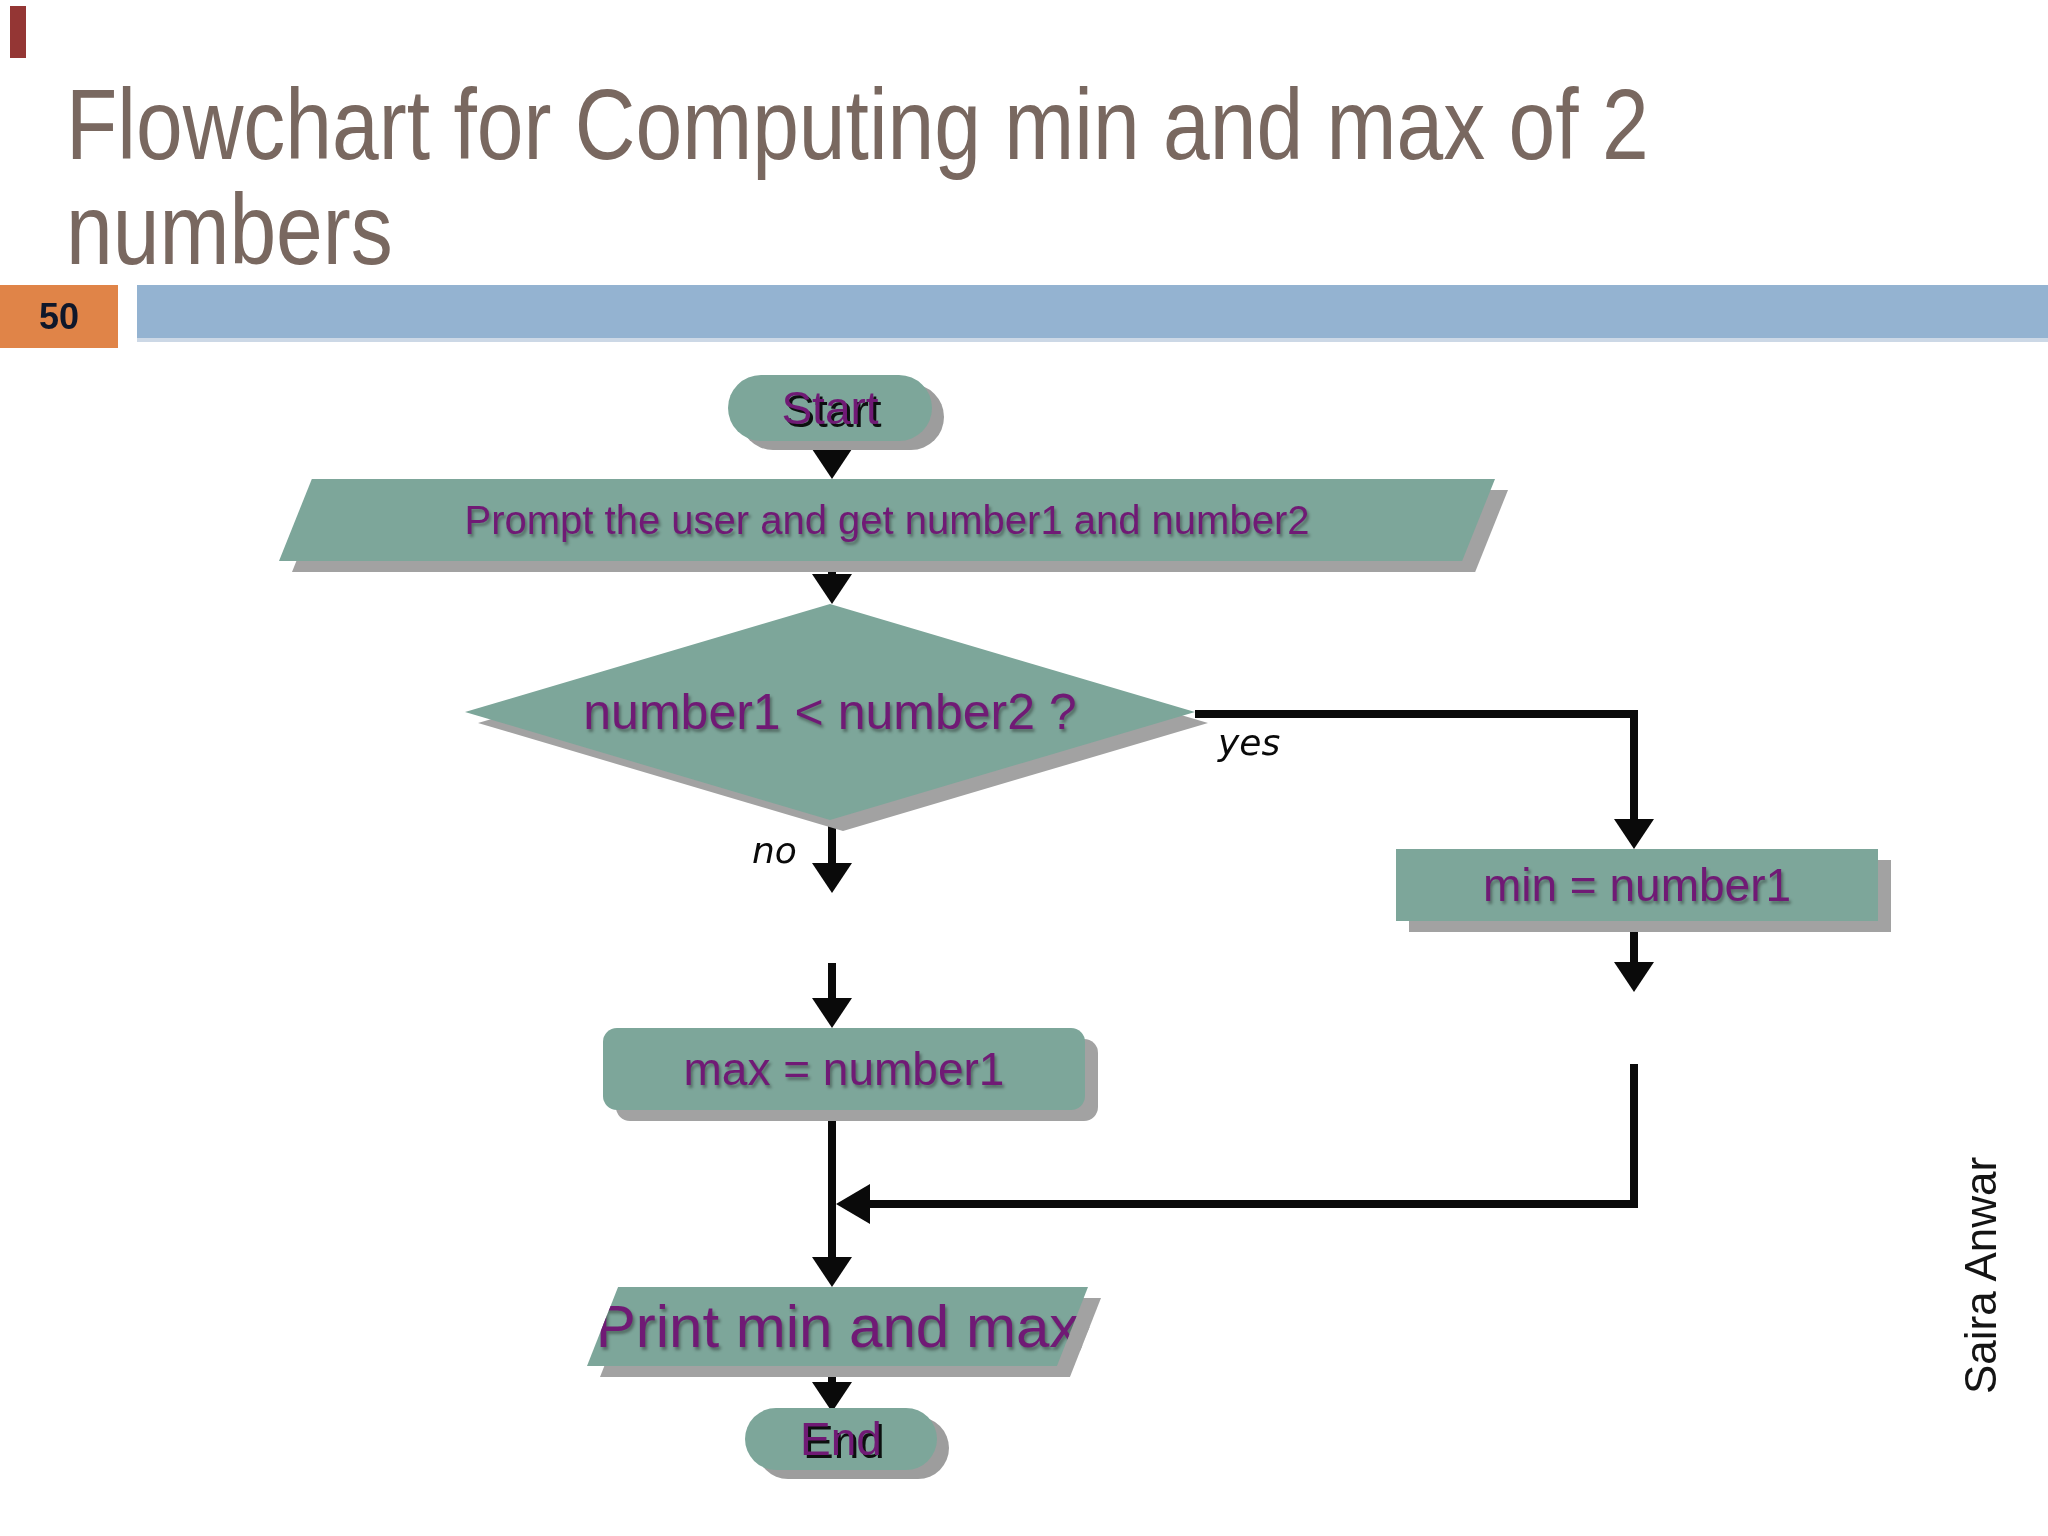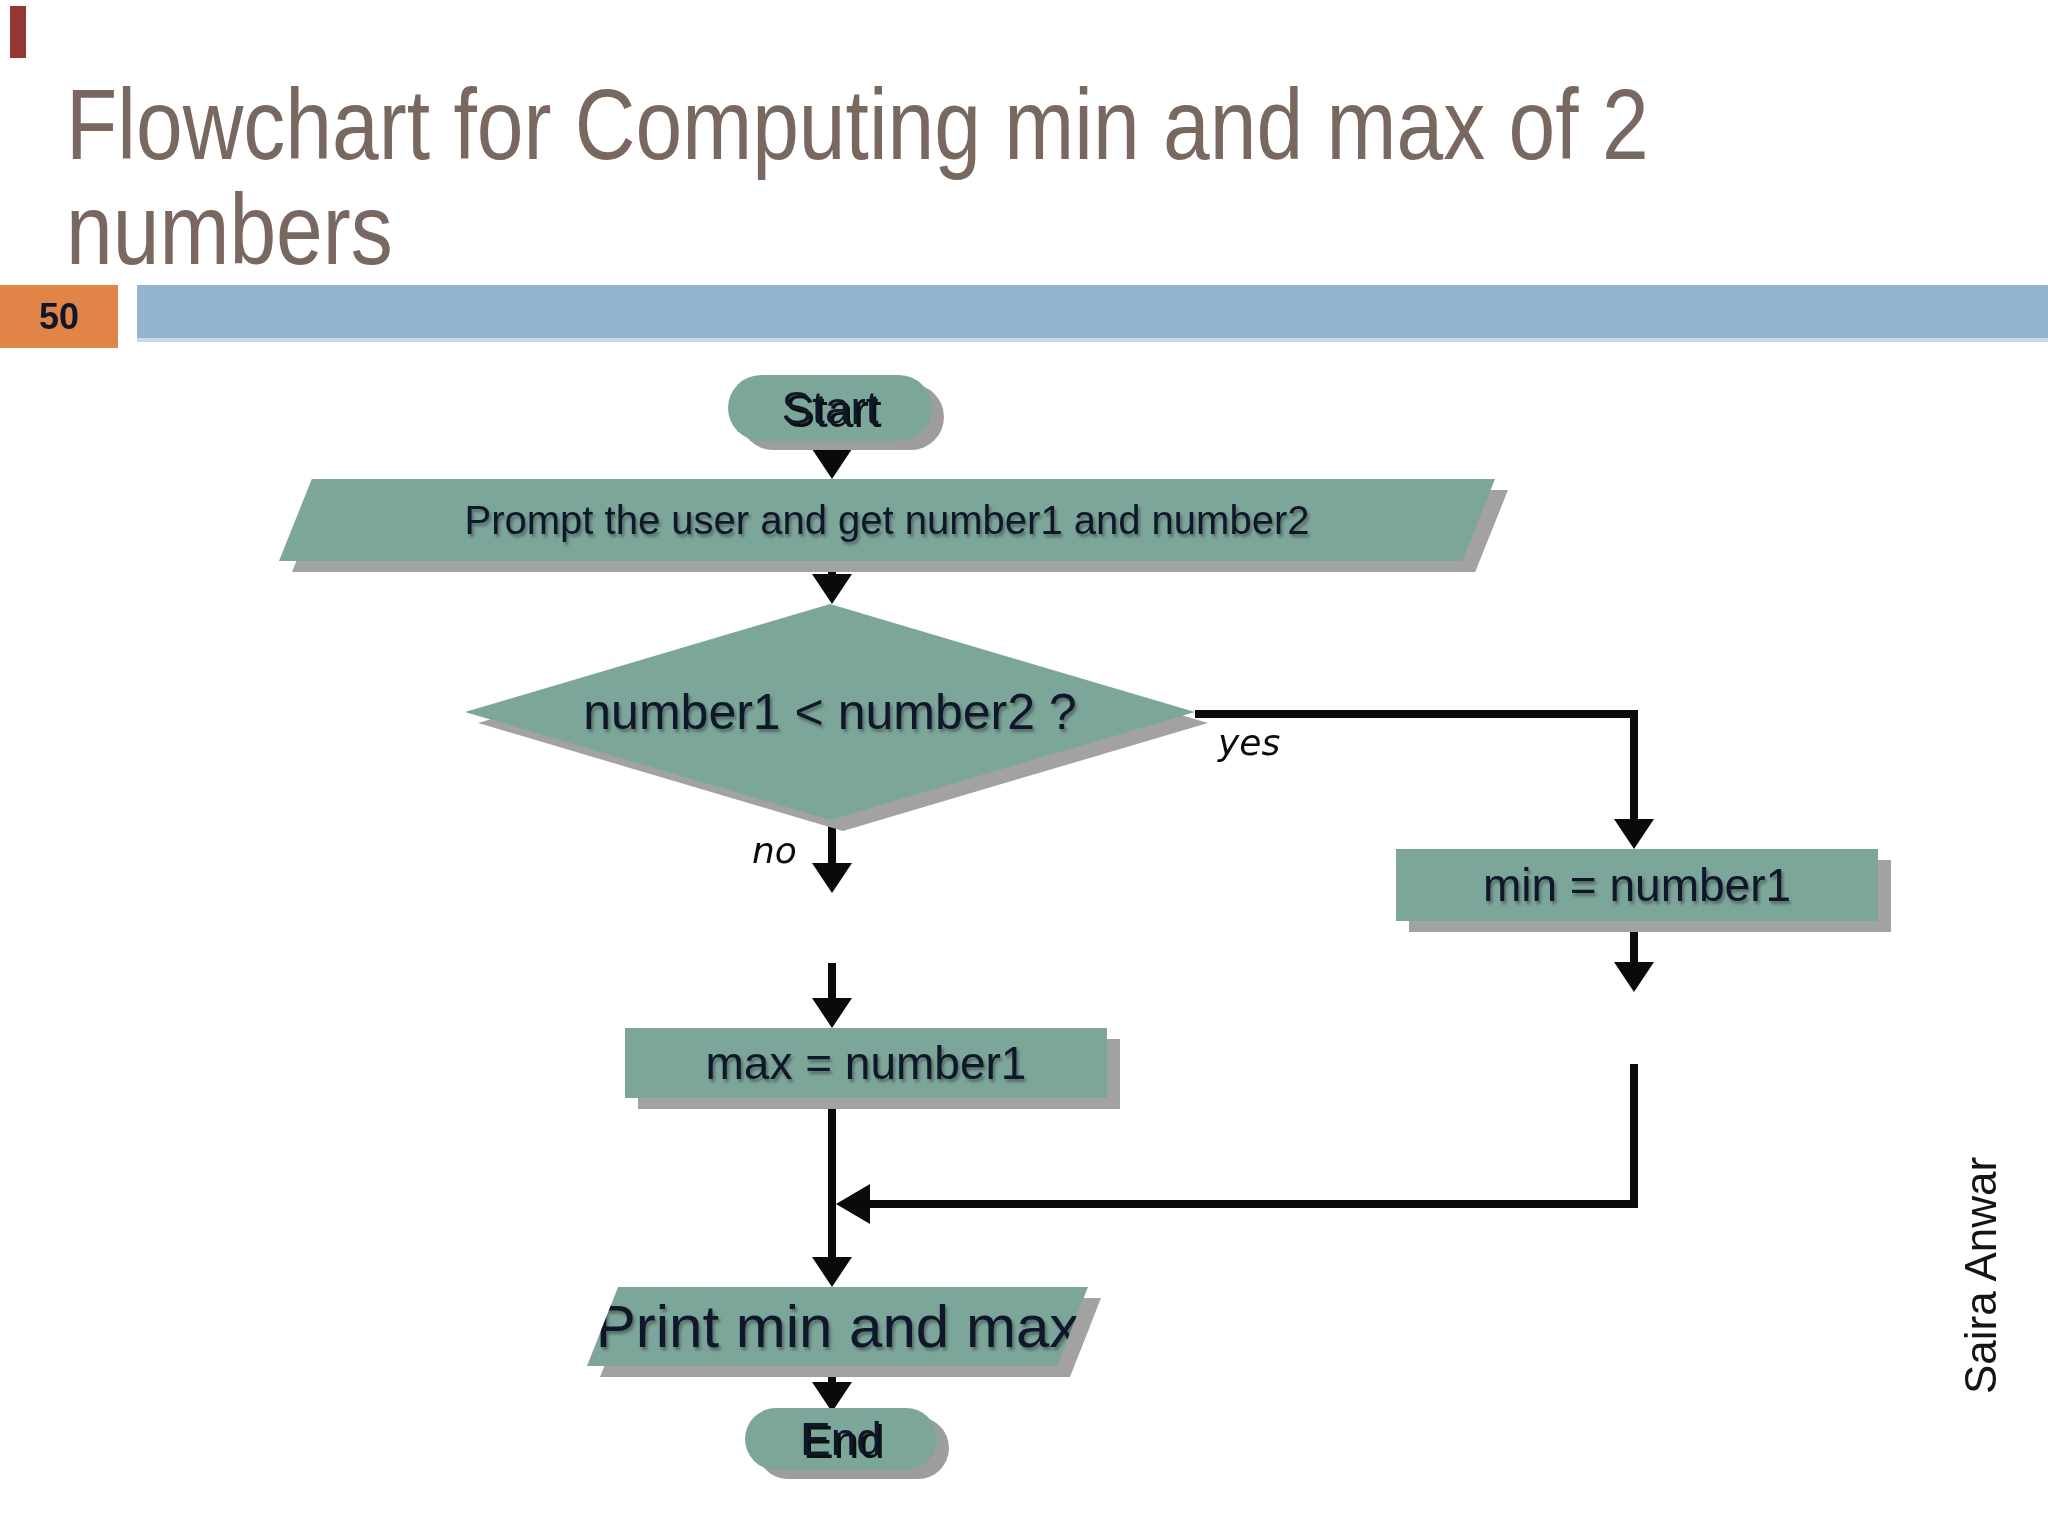--- a/index.html
+++ b/index.html
@@ -13,21 +13,21 @@
     position:absolute;left:66px;top:72px;width:2150px;
     font-size:100px;line-height:1.05;color:#796860;
     transform:scaleX(0.84);transform-origin:top left;letter-spacing:0px;font-weight:400;
   }
   .numbox{
     position:absolute;left:0;top:285px;width:118px;height:63px;background:#e08448;
     display:flex;align-items:center;justify-content:center;
   }
   .numbox span{color:#0f172a;font-size:36px;font-weight:bold;}
   .headerbar{position:absolute;left:137px;top:285px;width:1911px;height:53px;background:#94b3d1;border-bottom:4px solid #ccd8e6;}
-  .lbl{color:#0f172a;text-shadow:2px 3px 3px rgba(25,25,25,0.40);}
+  .lbl{color:#701a75;text-shadow:2px 3px 3px rgba(25,25,25,0.40);}
   .capsule{
     position:absolute;border-radius:40px;background:#7da69a;
     box-shadow:12px 9px 0 #9d9d9d;display:flex;align-items:center;justify-content:center;
   }
   .capsule .lbl{font-size:46px;text-shadow:3px 3px 0 rgba(0,0,0,0.9);}
   .rectbox{
     position:absolute;background:#7da69a;box-shadow:13px 11px 0 #a2a2a2;
     display:flex;align-items:center;justify-content:center;font-size:46px;
   }
   .shape-wrap{position:absolute;filter:drop-shadow(13px 11px 0 #a2a2a2);}
@@ -100,21 +100,21 @@
 
   <div class="shape-wrap diamond" style="left:465px;top:604px;width:730px;height:216px;">
     <div class="clip">
         <span class="lbl">number1 &lt; number2 ?</span>
       </div>
   </div>
 
   <div class="branchlbl" style="left:1218px;top:722px;">yes</div>
   <div class="branchlbl" style="left:752px;top:830px;">no</div>
 
-  <div class="rectbox" style="left:625px;top:1028px;width:482px;height:70px;">
+  <div class="rectbox" style="left:603px;top:1028px;width:482px;height:82px;border-radius:14px;">
     <span class="lbl">max = number1</span>
   </div>
 
   <div class="rectbox" style="left:1396px;top:849px;width:482px;height:72px;">
     <span class="lbl">min = number1</span>
   </div>
 
   <div class="shape-wrap para2" style="left:587px;top:1287px;width:501px;height:79px;">
     <div class="clip">
         <span class="lbl">Print min and max</span>

